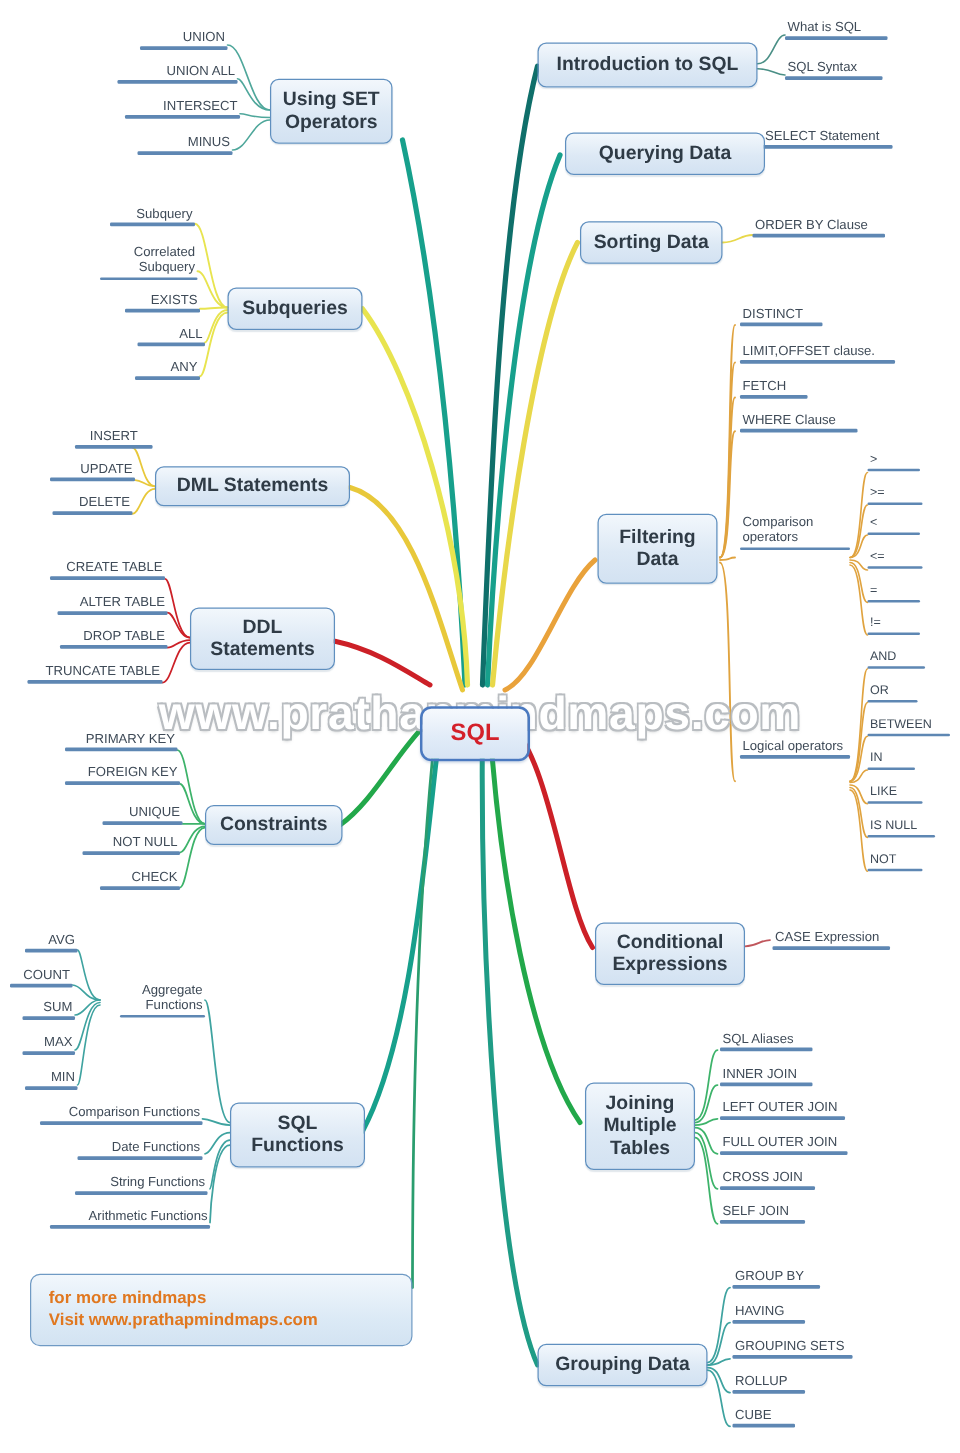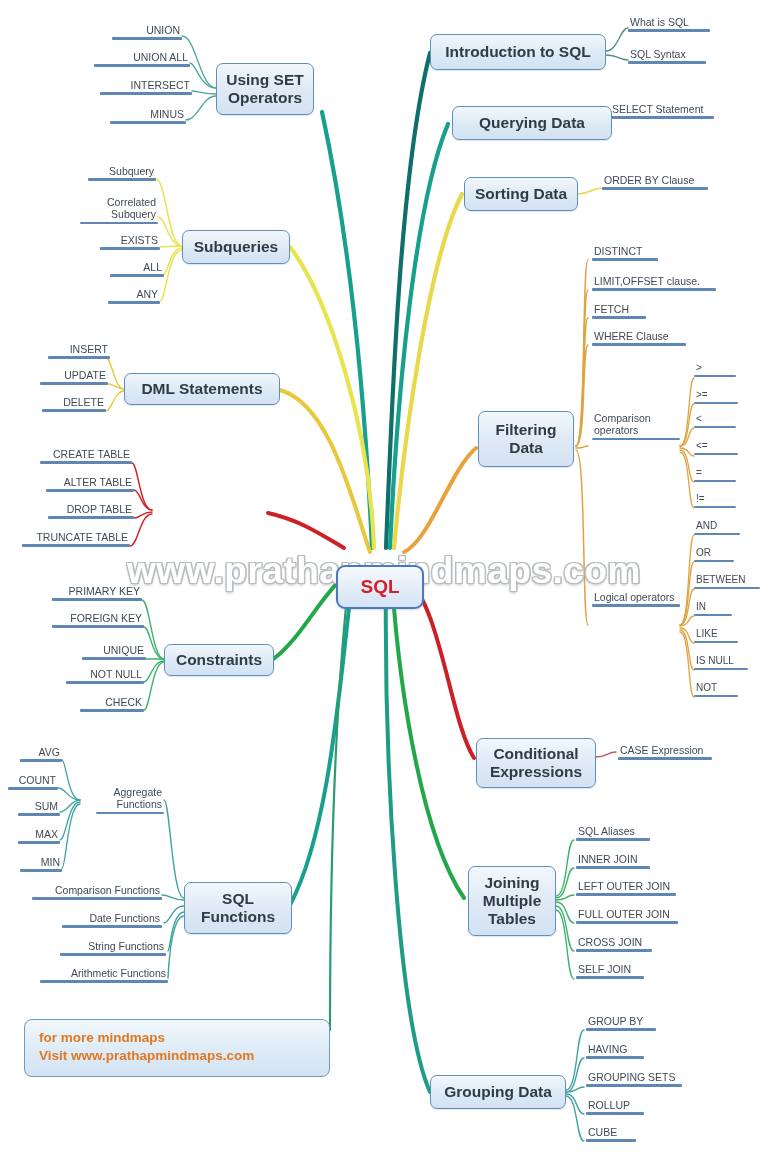--- a/index.html
+++ b/index.html
@@ -257,33 +257,36 @@
     <span class="ul"></span>
   </div>
   <div class="leaf left" style="left:108px;top:288px;width:52px;">
     <span class="txt">ANY</span>
     <span class="ul"></span>
   </div>
 
   <div class="topic" style="left:124px;top:373px;width:156px;height:32px;">
     <span>DML Statements</span>
   </div>
-  <div class="leaf left" style="left:48px;top:343px;width:62px;">
+  <div class="leaf left" style="left:60px;top:343px;width:62px;text-align:center;">
     <span class="txt">INSERT</span>
     <span class="ul"></span>
   </div>
   <div class="leaf left" style="left:40px;top:369px;width:68px;">
     <span class="txt">UPDATE</span>
     <span class="ul"></span>
   </div>
   <div class="leaf left" style="left:42px;top:396px;width:64px;">
     <span class="txt">DELETE</span>
     <span class="ul"></span>
   </div>
 
+  <div class="topic" style="left:152px;top:486px;width:116px;height:50px;">
+    <span>DDL Statements</span>
+  </div>
   <div class="leaf left" style="left:40px;top:448px;width:92px;">
     <span class="txt">CREATE TABLE</span>
     <span class="ul"></span>
   </div>
   <div class="leaf left" style="left:46px;top:476px;width:88px;">
     <span class="txt">ALTER TABLE</span>
     <span class="ul"></span>
   </div>
   <div class="leaf left" style="left:48px;top:503px;width:86px;">
     <span class="txt">DROP TABLE</span>

